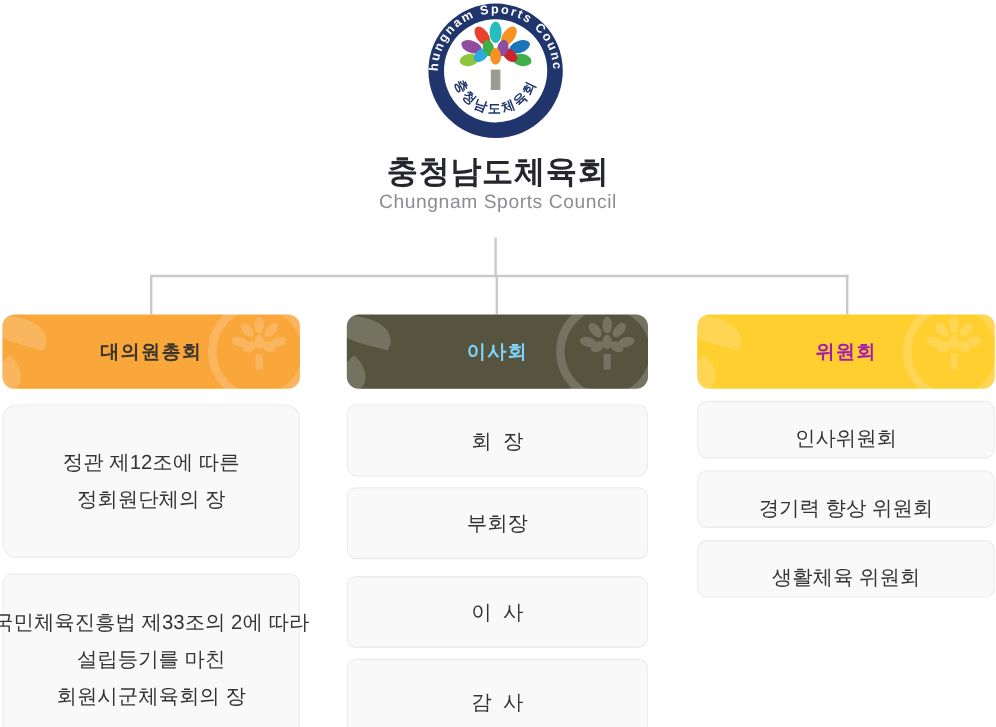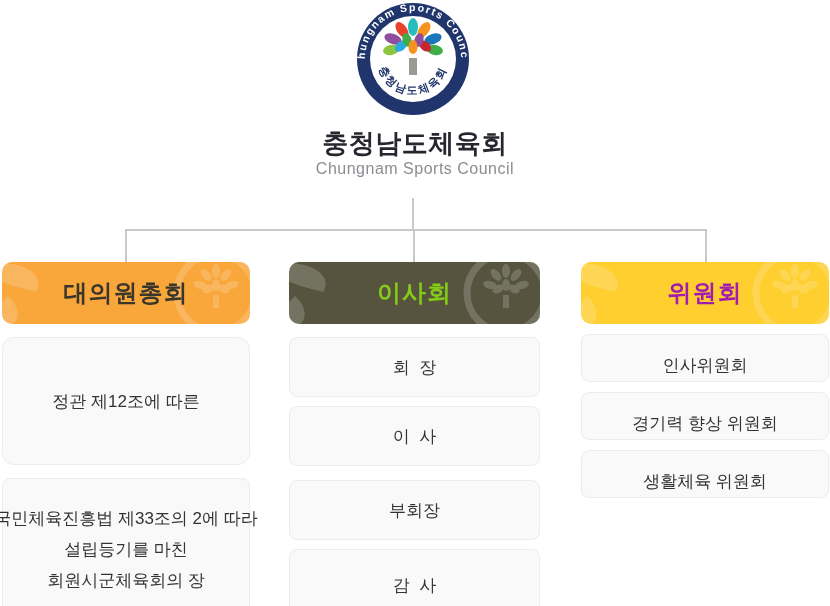--- a/index.html
+++ b/index.html
@@ -20,21 +20,21 @@
   .cline.v-drop-0{left:125px;top:229px;width:2px;height:33px;}
   .cline.v-drop-1{left:413px;top:229px;width:2px;height:33px;}
   .cline.v-drop-2{left:705px;top:229px;width:2px;height:33px;}
   
   .col{position:absolute;top:262px;}
   .col-0{left:2px;width:248px;}
   .col-1{left:289px;width:251px;}
   .col-2{left:581px;width:248px;}
   .org-header{position:relative;height:62px;border-radius:10px;overflow:hidden;
     display:flex;align-items:center;justify-content:center;
-    font-size:24px;font-weight:700;letter-spacing:1px;}
+    font-size:16px;font-weight:700;letter-spacing:1px;}
   .org-header .hdr-label{position:relative;z-index:2;}
   .wm{position:absolute;color:#fff;opacity:.18;z-index:1;pointer-events:none;}
   .wm-petals{left:-8px;top:-2px;}
   .wm-badge{right:-14px;top:50%;transform:translateY(-50%);}
   .items{display:flex;flex-direction:column;}
   .org-box{background:#F9F9FA;border:1px solid #ECECEC;border-radius:8px;
     display:flex;flex-direction:column;justify-content:center;align-items:center;
     font-size:17px;font-weight:500;color:#333;text-align:center;}
   .org-line{line-height:31px;white-space:pre;}
   .col-0 .org-box:nth-child(1){height:126px;margin-top:13px;border-radius:12px;}
@@ -119,48 +119,49 @@
           <use href="#wm-petals-art"></use>
         </svg>
       <svg class="wm wm-badge" width="96" height="96" viewBox="0 0 96 96">
           <use href="#wm-badge-art"></use>
         </svg>
       <span class="hdr-label">대의원총회</span>
     </div>
     <div class="items">
         <div class="org-box">
           <div class="org-line">정관 제12조에 따른</div>
+          <div class="org-line">정회원단체의 장</div>
         </div>
         <div class="org-box">
           <div class="org-line">국민체육진흥법 제33조의 2에 따라</div>
           <div class="org-line">설립등기를 마친</div>
           <div class="org-line">회원시군체육회의 장</div>
         </div>
       </div>
   </div>
 
   <div class="col col-1">
-    <div class="org-header" style="background: rgb(86, 84, 63); color: #84cc16;">
+    <div class="org-header" style="background: rgb(86, 84, 63); color: #7dd3fc;">
       <svg class="wm wm-petals" width="80" height="70" viewBox="0 0 80 70">
           <use href="#wm-petals-art"></use>
         </svg>
       <svg class="wm wm-badge" width="96" height="96" viewBox="0 0 96 96">
           <use href="#wm-badge-art"></use>
         </svg>
       <span class="hdr-label">이사회</span>
     </div>
     <div class="items">
         <div class="org-box">
           <div class="org-line">회  장</div>
         </div>
         <div class="org-box">
-          <div class="org-line">이  사</div>
+          <div class="org-line">부회장</div>
         </div>
         <div class="org-box">
-          <div class="org-line">부회장</div>
+          <div class="org-line">이  사</div>
         </div>
         <div class="org-box">
           <div class="org-line">감  사</div>
         </div>
       </div>
   </div>
 
   <div class="col col-2">
     <div class="org-header" style="background: rgb(255, 206, 47); color: #a21caf;">
       <svg class="wm wm-petals" width="80" height="70" viewBox="0 0 80 70">

